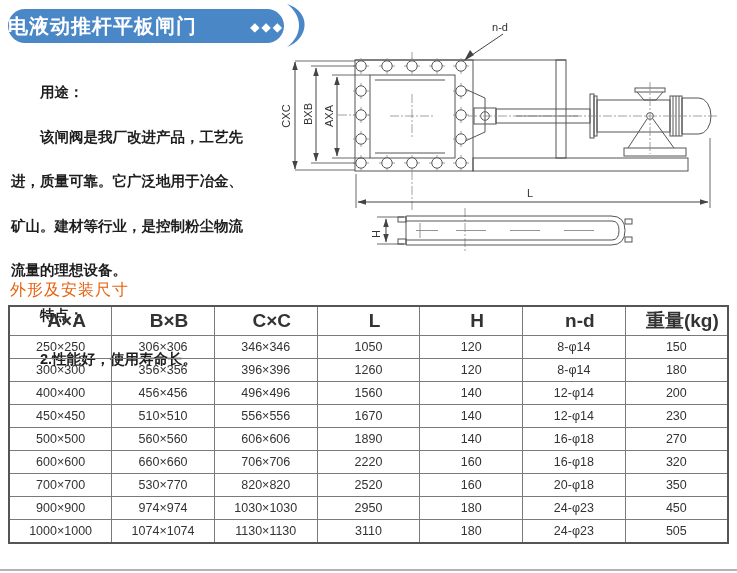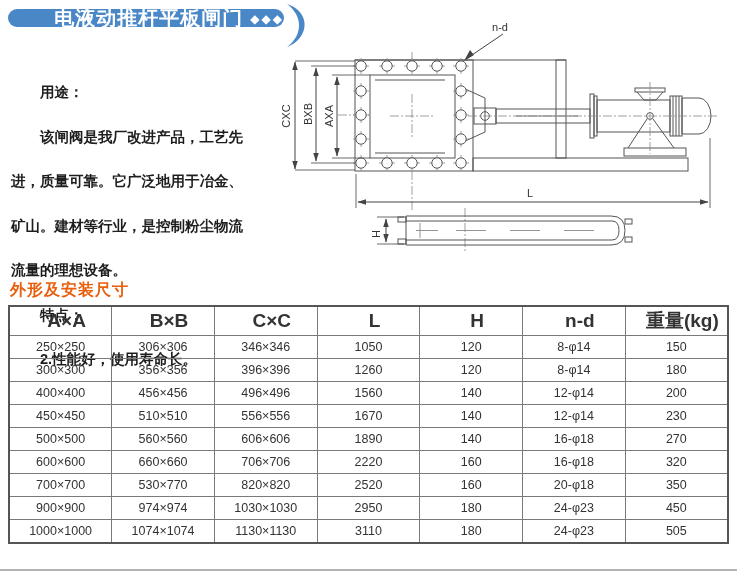--- a/index.html
+++ b/index.html
@@ -1,40 +1,40 @@
 <!DOCTYPE html>
 <html style="--accent: #4a87c6; --accent2: #e8600e;"><head>
 <meta charset="utf-8">
 <style>
   html,body{margin:0;padding:0;background:#ffffff;}
   body{width:737px;height:573px;position:relative;overflow:hidden;
        font-family:"Liberation Sans","DejaVu Sans",sans-serif;color:#222;}
   .page{position:absolute;inset:0;background:#fff;}
 
   
-  .banner{position:absolute;left:8px;top:9px;width:276px;height:18px;
+  .banner{position:absolute;left:8px;top:9px;width:276px;height:34px;
           background:var(--accent,#4a87c6);border-radius:17px;
-          display:flex;align-items:center;justify-content:flex-end;gap:7px;}
+          display:flex;align-items:center;justify-content:space-between;gap:7px;}
   .banner .title{color:#fff;font-size:20px;font-weight:bold;letter-spacing:1px;white-space:nowrap;}
   .banner .diamonds{color:#fff;font-size:12px;letter-spacing:2px;padding-top:2px;}
   .swoosh{position:absolute;left:285px;top:1px;width:28px;height:49px;}
 
   
   .intro{position:absolute;left:11px;top:60px;width:272px;
          font-size:14.5px;line-height:24.5px;font-weight:600;color:#1d1d1d;}
   .intro div{white-space:nowrap;margin-top:20px;}
 
   
   .drawing{position:absolute;left:278px;top:6px;width:459px;height:268px;}
   .drawing svg{width:100%;height:100%;}
   .dwg-label{font-size:11px;fill:#333;font-family:"Liberation Sans",sans-serif;}
 
   
   .section-title{position:absolute;left:10px;top:280px;
-                 color:var(--accent2,#e8600e);font-size:16px;font-weight:bold;letter-spacing:1px;text-align:right;}
+                 color:var(--accent2,#e8600e);font-size:16px;font-weight:normal;letter-spacing:1px;text-align:right;}
 
   
   .dims{position:absolute;left:8px;top:305px;width:721px;
         border-collapse:collapse;table-layout:fixed;}
   .dims th,.dims td{border:1px solid #7a7a7a;text-align:center;color:#333;
                     overflow:hidden;white-space:nowrap;}
   .dims{border:2px solid #555;}
   .dims th{height:25px;font-size:19px;font-weight:700;padding-left:13px;}
   .dims td{height:20px;font-size:12.5px;font-weight:400;}
 

